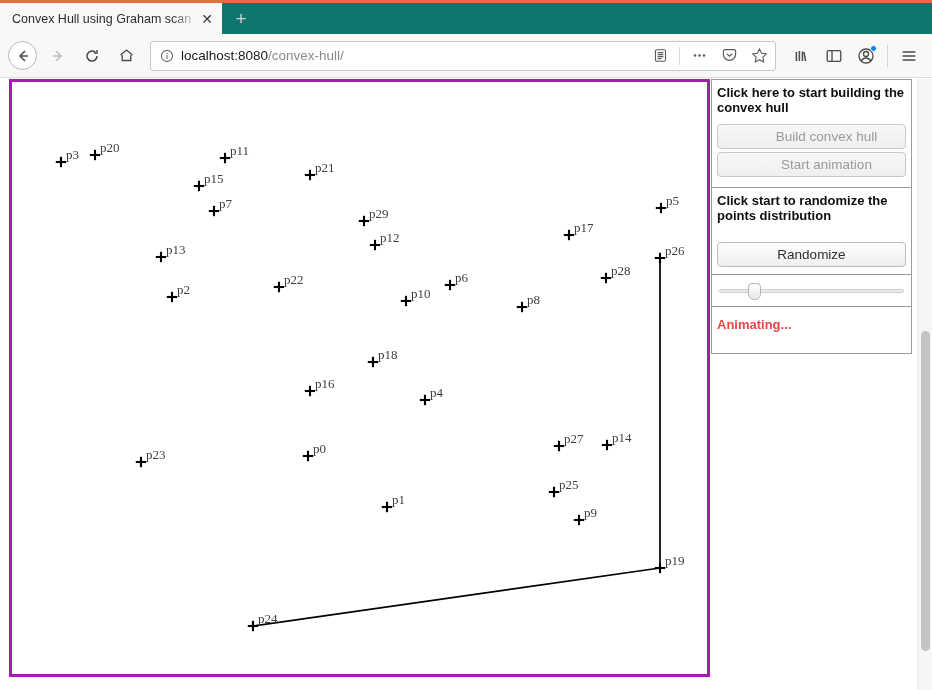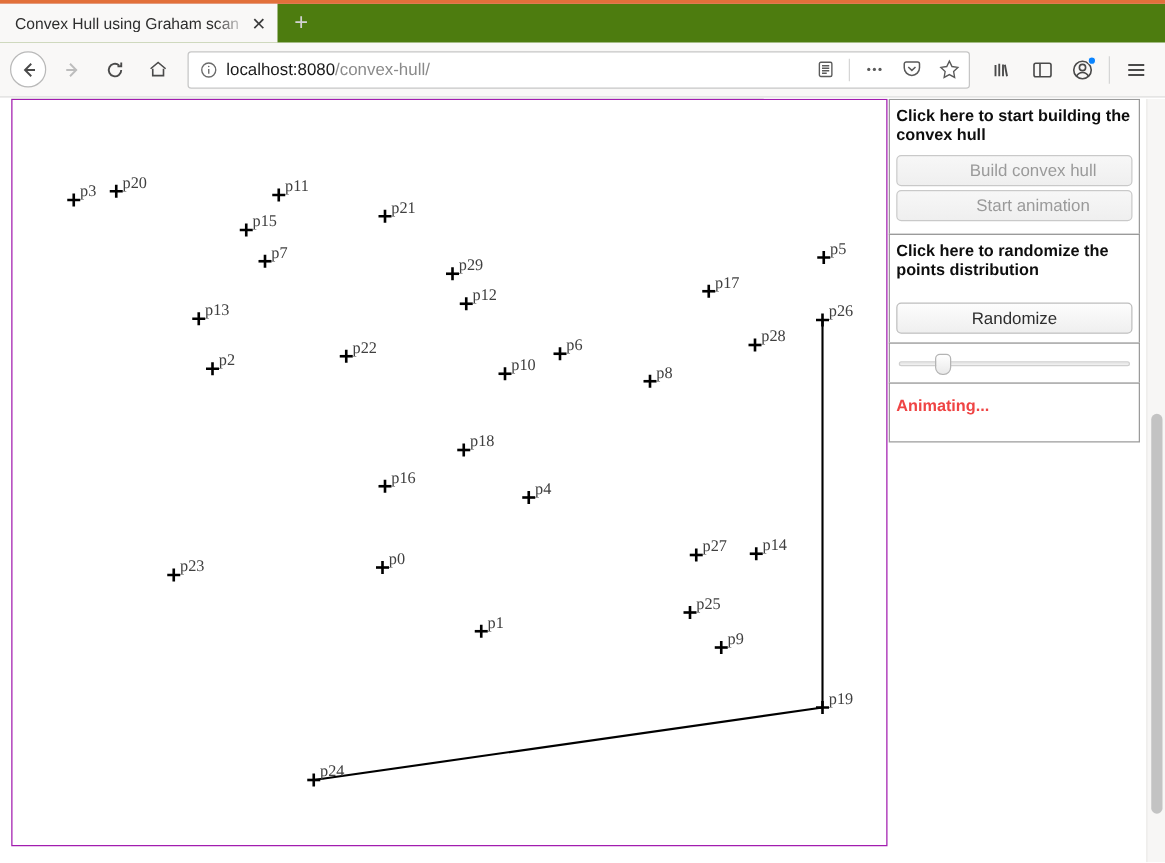--- a/index.html
+++ b/index.html
@@ -9,22 +9,22 @@
     overflow: hidden;
     background: #ffffff;
     font-family: "Liberation Sans", sans-serif;
   }
 
   
   #browser { width: 932px; height: 690px; position: relative; }
 
   #tabstrip {
     height: 34px;
-    background: #4d7c0f;
-    border-top: 3px solid #f9a8d4;
+    background: #0f766e;
+    border-top: 3px solid #3b82f6;
     display: flex;
     align-items: flex-start;
     position: relative;
   }
   #tabstrip::before{
     content:"";
     position:absolute; left:0; top:-3px; right:0; height:3px;
     background:#e2703a;
   }
   .tab {
@@ -135,21 +135,21 @@
     height: 611px;
     background: #ffffff;
     overflow: hidden;
   }
 
   #canvas-box {
     position: absolute;
     left: 9px; top: 0px;
     width: 701px;
     height: 598px;
-    border: 1px solid #a21caf;
+    border: 3px solid #a21caf;
     background: #ffffff;
     overflow: hidden;
   }
   
   #canvas-top-edge {
     position: absolute;
     left: 9px; top: -2px;
     width: 602px; height: 3px;
     background: #9b9b9b;
   }
@@ -523,21 +523,21 @@
 
     <div id="sidebar">
 
       <div class="panel">
         <h3>Click here to start building the convex hull</h3>
         <div class="btn disabled">Build convex hull</div>
         <div class="btn disabled">Start animation</div>
       </div>
 
       <div class="panel">
-        <h3>Click here to randomize the points distribution</h3>
+        <h3>Click start to randomize the points distribution</h3>
         <div class="btn rand">Randomize</div>
       </div>
 
       <div class="panel">
         <div class="slider">
           <div class="slider-track"></div>
           <div class="slider-thumb" id="speed-thumb" style="left: 19%;"></div>
         </div>
       </div>
 

